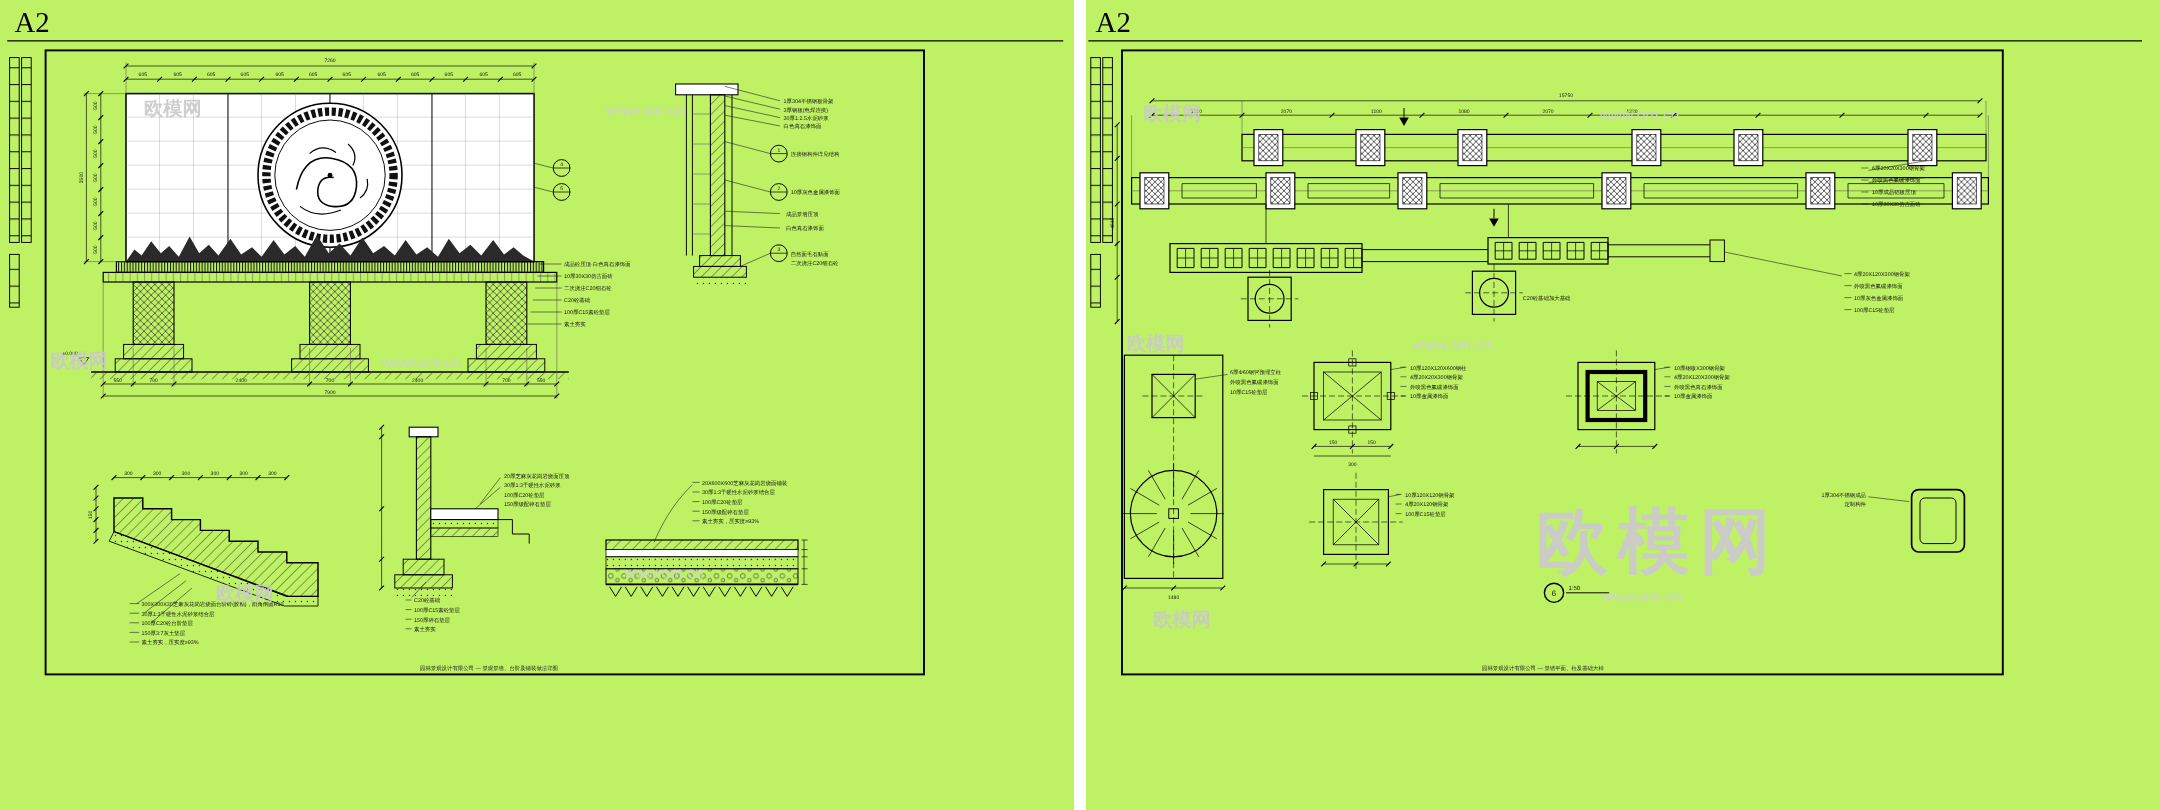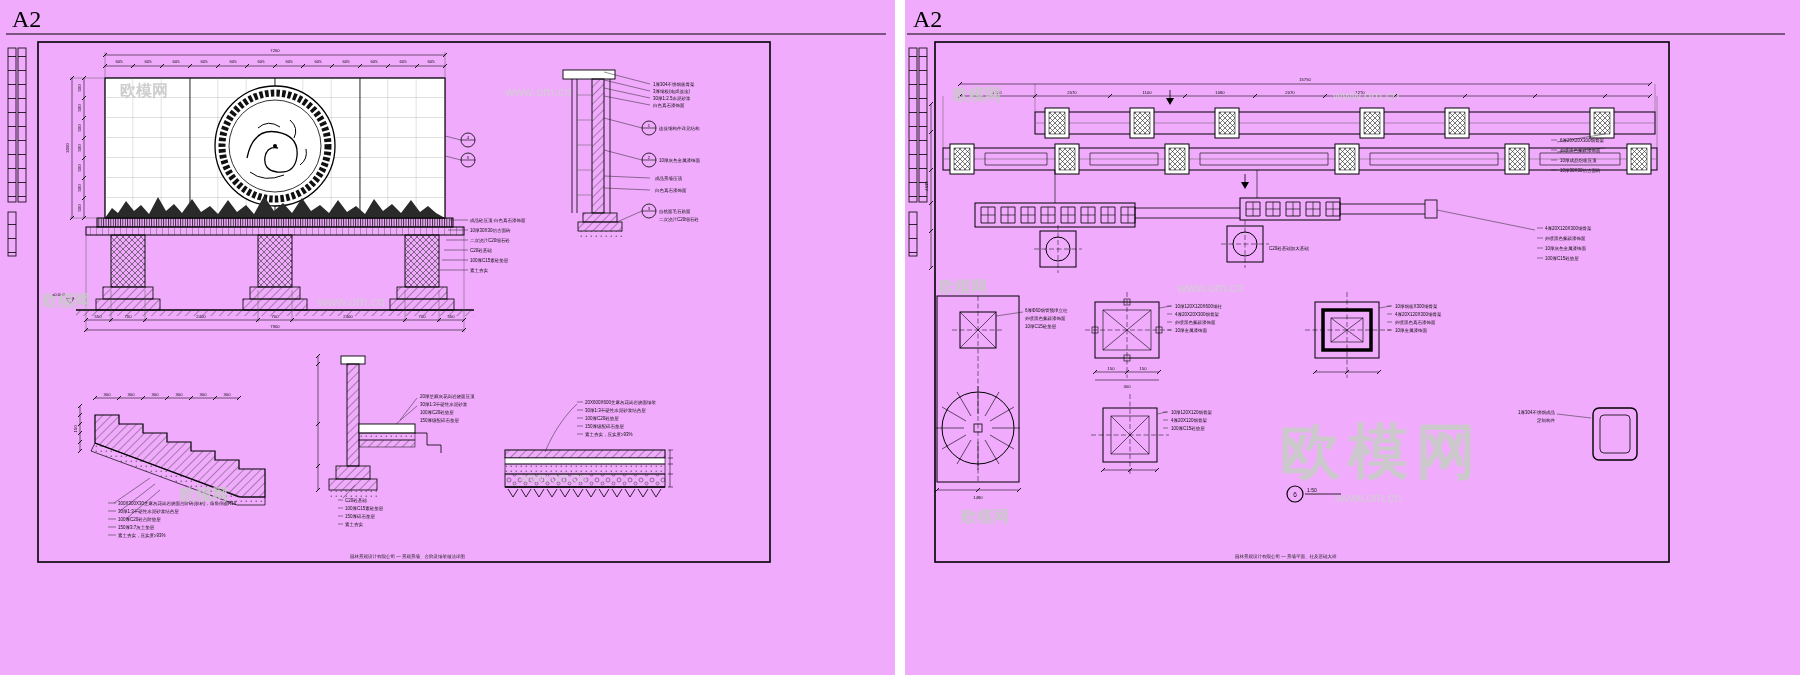--- a/index.html
+++ b/index.html
@@ -1,18 +1,18 @@
 <!DOCTYPE html>
 <html><head>
 <meta charset="utf-8">
 <style>
   html,body{margin:0;padding:0;}
   body{width:1800px;height:675px;background:#ffffff;position:relative;overflow:hidden;
        font-family:"Liberation Sans",sans-serif;}
-  .sheet{position:absolute;top:0;width:895px;height:675px;background:#f0abfc;}
+  .sheet{position:absolute;top:0;width:895px;height:675px;background:#bef264;}
   #sheet-left{left:0;}
   #sheet-right{left:905px;}
   svg{position:absolute;left:0;top:0;display:block;}
   svg text{font-family:"Liberation Sans",sans-serif;fill:#111;}
   .sheetlab{font-size:24px;font-family:"Liberation Serif",serif;fill:#000;}
   .tt{font-size:5px;}
   .t45{font-size:4.5px;}
   .num{font-size:4.2px;}
   .tag{font-size:6.5px;}
   .foot{font-size:4.5px;fill:#222;}

